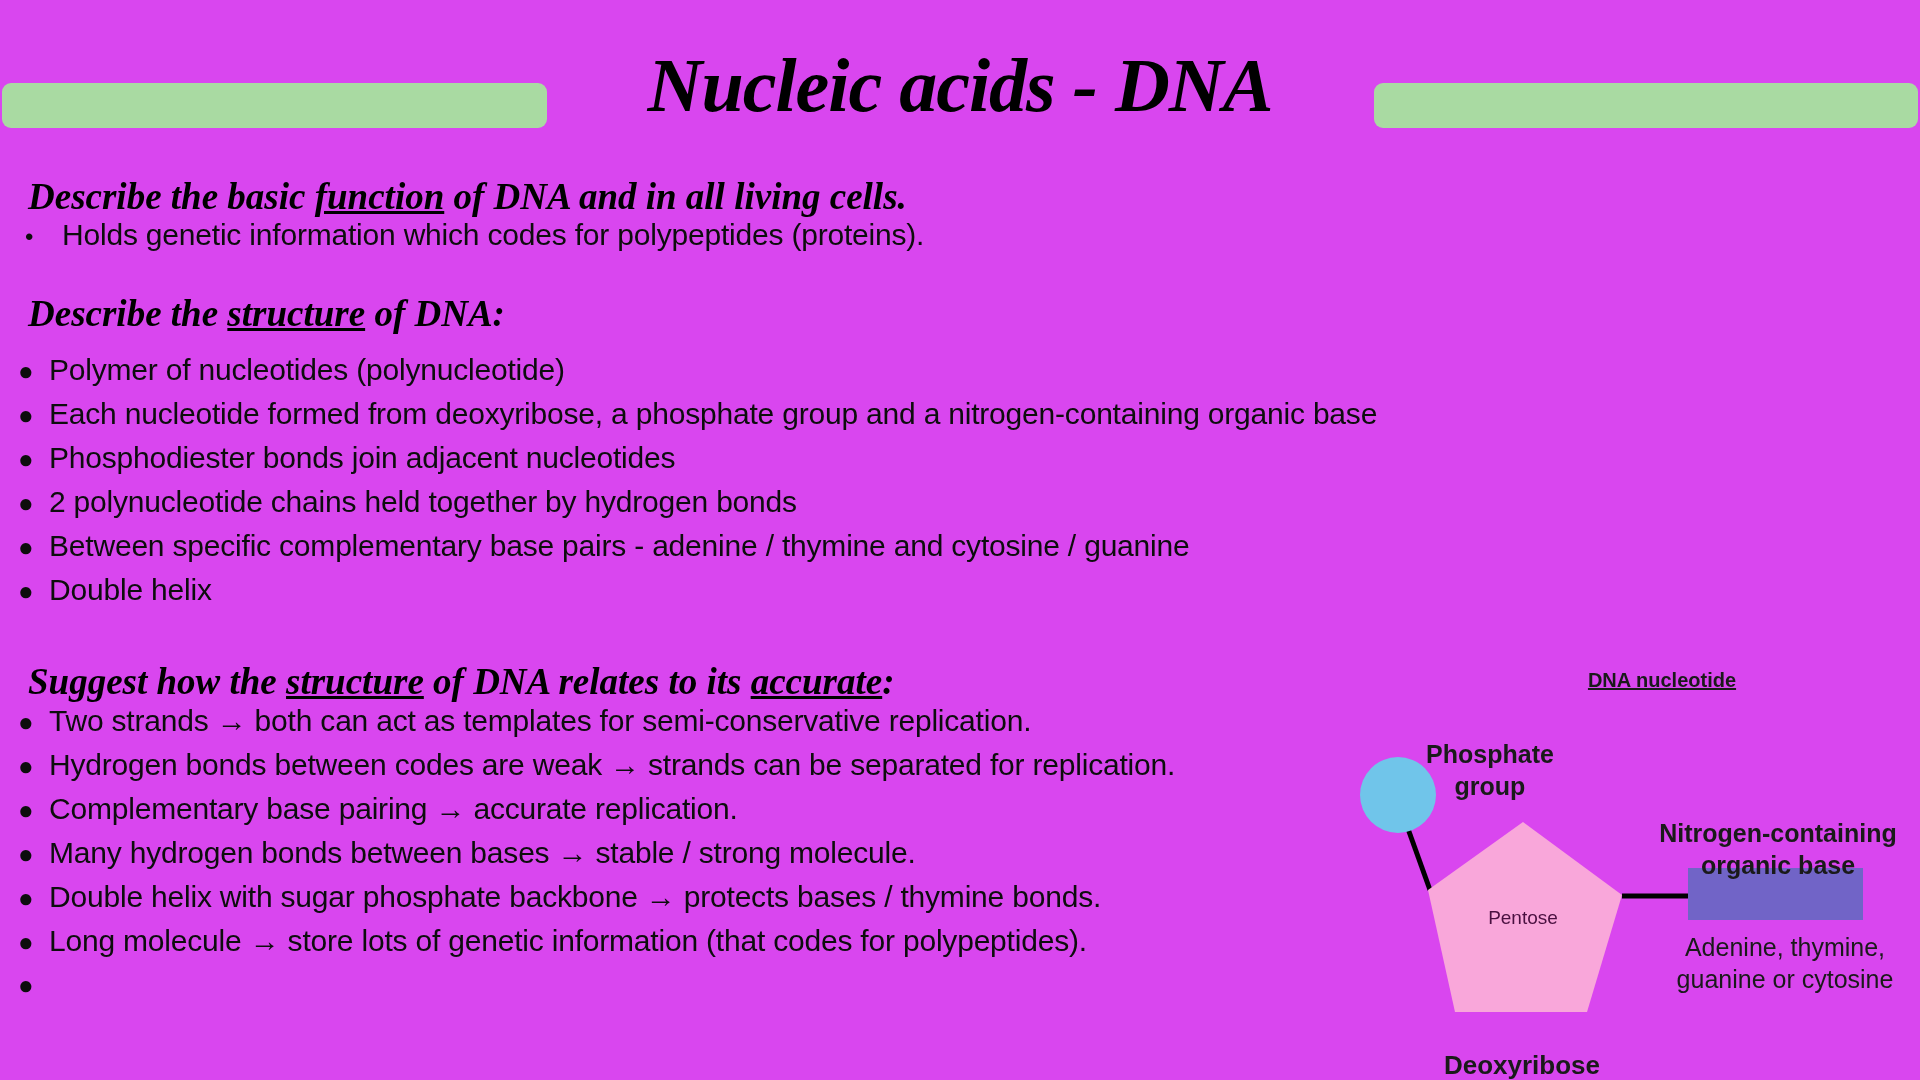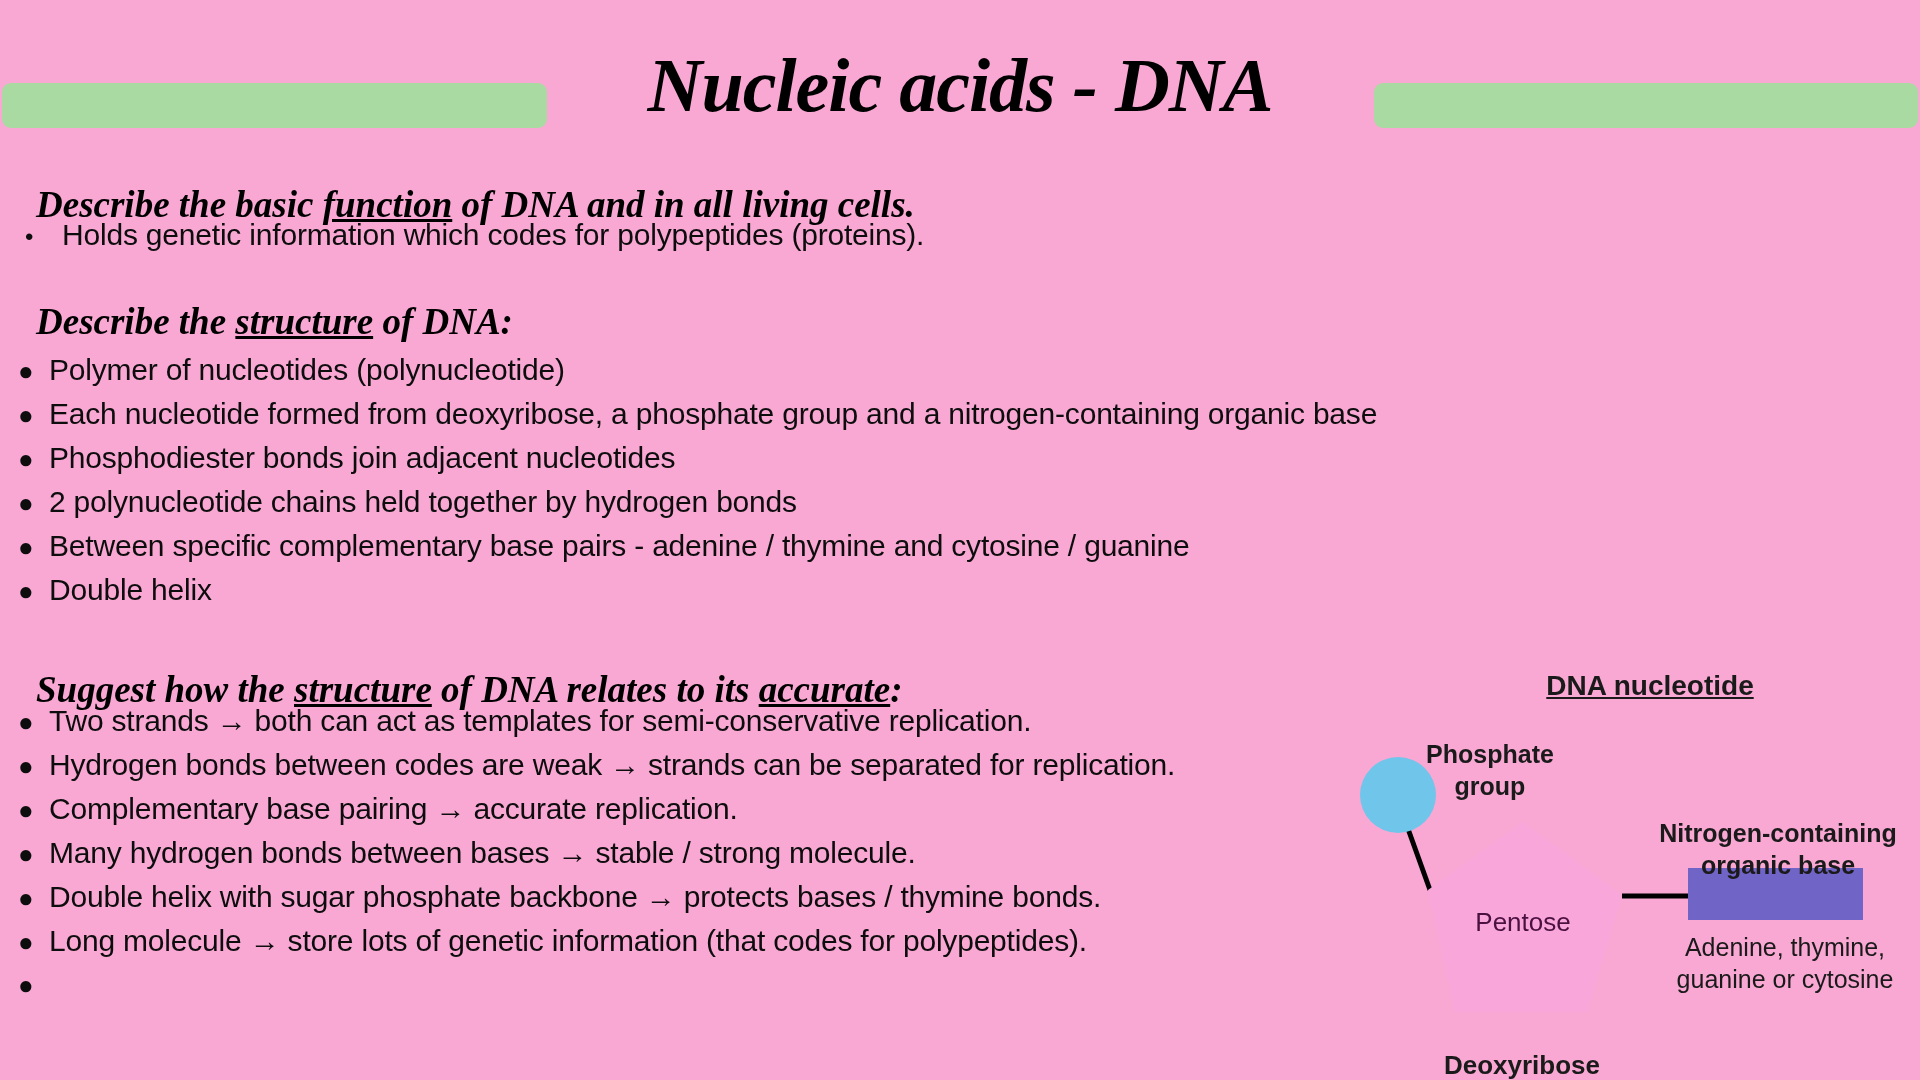--- a/index.html
+++ b/index.html
@@ -1,19 +1,19 @@
 <!DOCTYPE html>
 <html><head>
 <meta charset="utf-8">
 <style>
   html,body{margin:0;padding:0;background:#ffffff;}
   .slide{
     position:relative;
     width:1920px;height:1080px;
-    background:#f9a8d4;
+    background:#d946ef;
     overflow:hidden;
     font-family:"Liberation Sans", sans-serif;
     color:#0d0d0d;
   }
   
   .bar{
     position:absolute;top:83px;height:45px;
     border-radius:9px;
   }
   .bar.left{left:2px;width:545px;}
@@ -21,21 +21,21 @@
   .slide-title{
     position:absolute;top:42px;left:0;width:100%;
     margin:0;text-align:center;
     font-family:"Liberation Serif", serif;
     font-size:76px;font-weight:bold;font-style:italic;
     letter-spacing:-1px;
     color:#000;
   }
   
   .qhead{
-    position:absolute;left:20px;margin:16px;
+    position:absolute;left:20px;margin:8px;
     font-family:"Liberation Serif", serif;
     font-size:37px;font-weight:bold;font-style:italic;
     color:#000;white-space:nowrap;
   }
   .qhead .u{text-decoration:underline;}
   
   ul.blist{
     position:absolute;left:18px;margin:0;padding:0;
     list-style:none;
   }
@@ -57,26 +57,26 @@
   }
   .diagram svg{position:absolute;left:0;top:0;}
   .dlabel{
     position:absolute;text-align:center;
     font-size:25px;line-height:1.26;
     white-space:pre-line;
     color:#1a1a1a;
   }
   .dlabel.bold{font-weight:bold;margin-top:25px;}
   .diag-title{
-    left:160px;top:28px;width:280px;
-    font-size:28px;font-weight:bold;text-decoration:underline;
+    left:172px;top:28px;width:280px;
+    font-size:20px;font-weight:bold;text-decoration:underline;
   }
   .phosphate-label{left:60px;top:74px;width:160px;}
   .nitrogen-label{left:283px;top:153px;width:290px;}
-  .pentose-label{left:113px;top:266px;width:120px;font-size:26px;}
+  .pentose-label{left:113px;top:266px;width:120px;font-size:19px;}
   .base-examples{left:290px;top:292px;width:290px;}
   .deoxyribose-label{left:92px;top:384px;width:160px;font-size:26px;text-align:center;}
 </style>
 </head>
 <body>
 
 <div class="slide">
 
   <div class="bar left" style="background: rgb(169, 218, 162);"></div>
   <div class="bar right" style="background: rgb(169, 218, 162);"></div>

